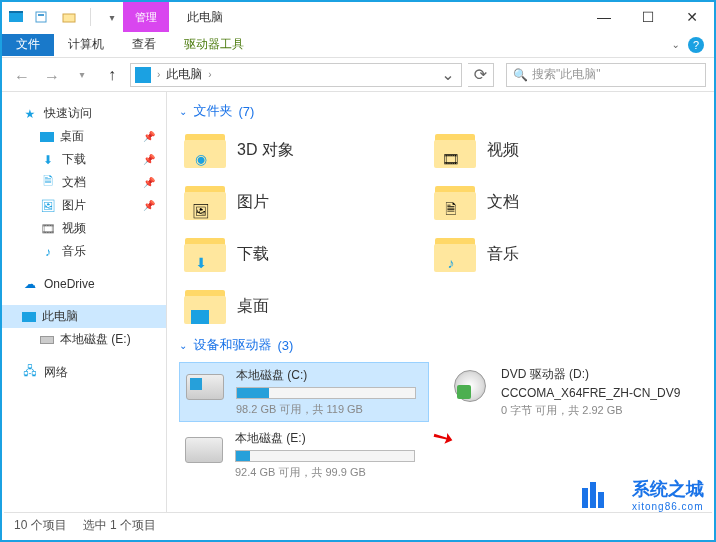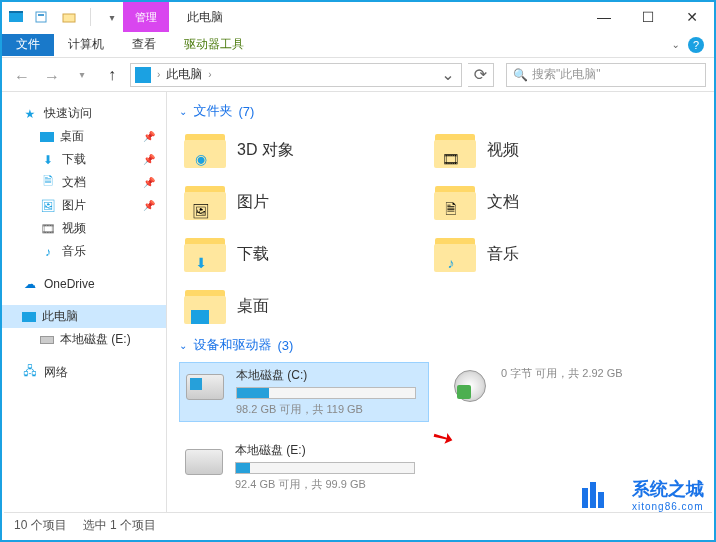--- a/index.html
+++ b/index.html
@@ -55,21 +55,21 @@
 .group-header { display: flex; align-items: center; gap: 6px; color: #1a73e8; font-size: 13px; padding: 4px 0; }
 .chev { font-size: 10px; }
 .folder-grid { display: flex; flex-wrap: wrap; }
 .folder-item { width: 250px; height: 52px; display: flex; align-items: center; gap: 10px; padding: 4px; }
 .folder-icon { width: 44px; height: 40px; position: relative; }
 .folder-icon .back { width: 40px; height: 30px; background: #ffd868; border-radius: 2px 2px 0 0; position: absolute; top: 4px; left: 2px; }
 .folder-icon .front { width: 42px; height: 28px; background: #ffe79e; position: absolute; bottom: 2px; left: 1px; border-radius: 2px; }
 .folder-icon .overlay { position: absolute; bottom: 2px; left: 8px; width: 20px; height: 18px; display: flex; align-items: center; justify-content: center; font-size: 14px; }
 .folder-name { font-size: 16px; color: #333; }
 
-.drives { display: flex; flex-wrap: wrap; gap: 16px 16px; margin-top: 4px; }
+.drives { display: flex; flex-wrap: wrap; gap: 4px 16px; margin-top: 4px; }
 .drive-item { width: 250px; display: flex; gap: 10px; padding: 4px; }
 .drive-item.selected { background: #cce8ff; border: 1px solid #99d1ff; }
 .drive-icon { width: 42px; height: 40px; display: flex; align-items: center; justify-content: center; }
 .drive-info { flex: 1; }
 .drive-name { font-size: 12px; color: #333; margin-bottom: 3px; }
 .drive-bar { width: 180px; height: 12px; border: 1px solid #bbb; background: #f5f5f5; margin-bottom: 3px; }
 .drive-bar-fill { height: 100%; background: #26a0da; }
 .drive-stats { font-size: 11px; color: #888; }
 .drive-sub { font-size: 11px; color: #888; }
 
@@ -298,20 +298,22 @@
               <div class="drive-bar-fill" style="width:18%"></div>
             </div>
           <div class="drive-stats">98.2 GB 可用，共 119 GB</div>
         </div>
       </div>
       <div class="drive-item">
         <div class="drive-icon">
             <div class="svg-dvd"></div>
           </div>
         <div class="drive-info">
+          <div class="drive-name">DVD 驱动器 (D:)</div>
+          <div class="drive-name">CCCOMA_X64FRE_ZH-CN_DV9</div>
           <div class="drive-sub">0 字节 可用，共 2.92 GB</div>
         </div>
       </div>
       <div class="drive-item">
         <div class="drive-icon">
             <div class="svg-disk"></div>
           </div>
         <div class="drive-info">
           <div class="drive-name">本地磁盘 (E:)</div>
           <div class="drive-bar">

